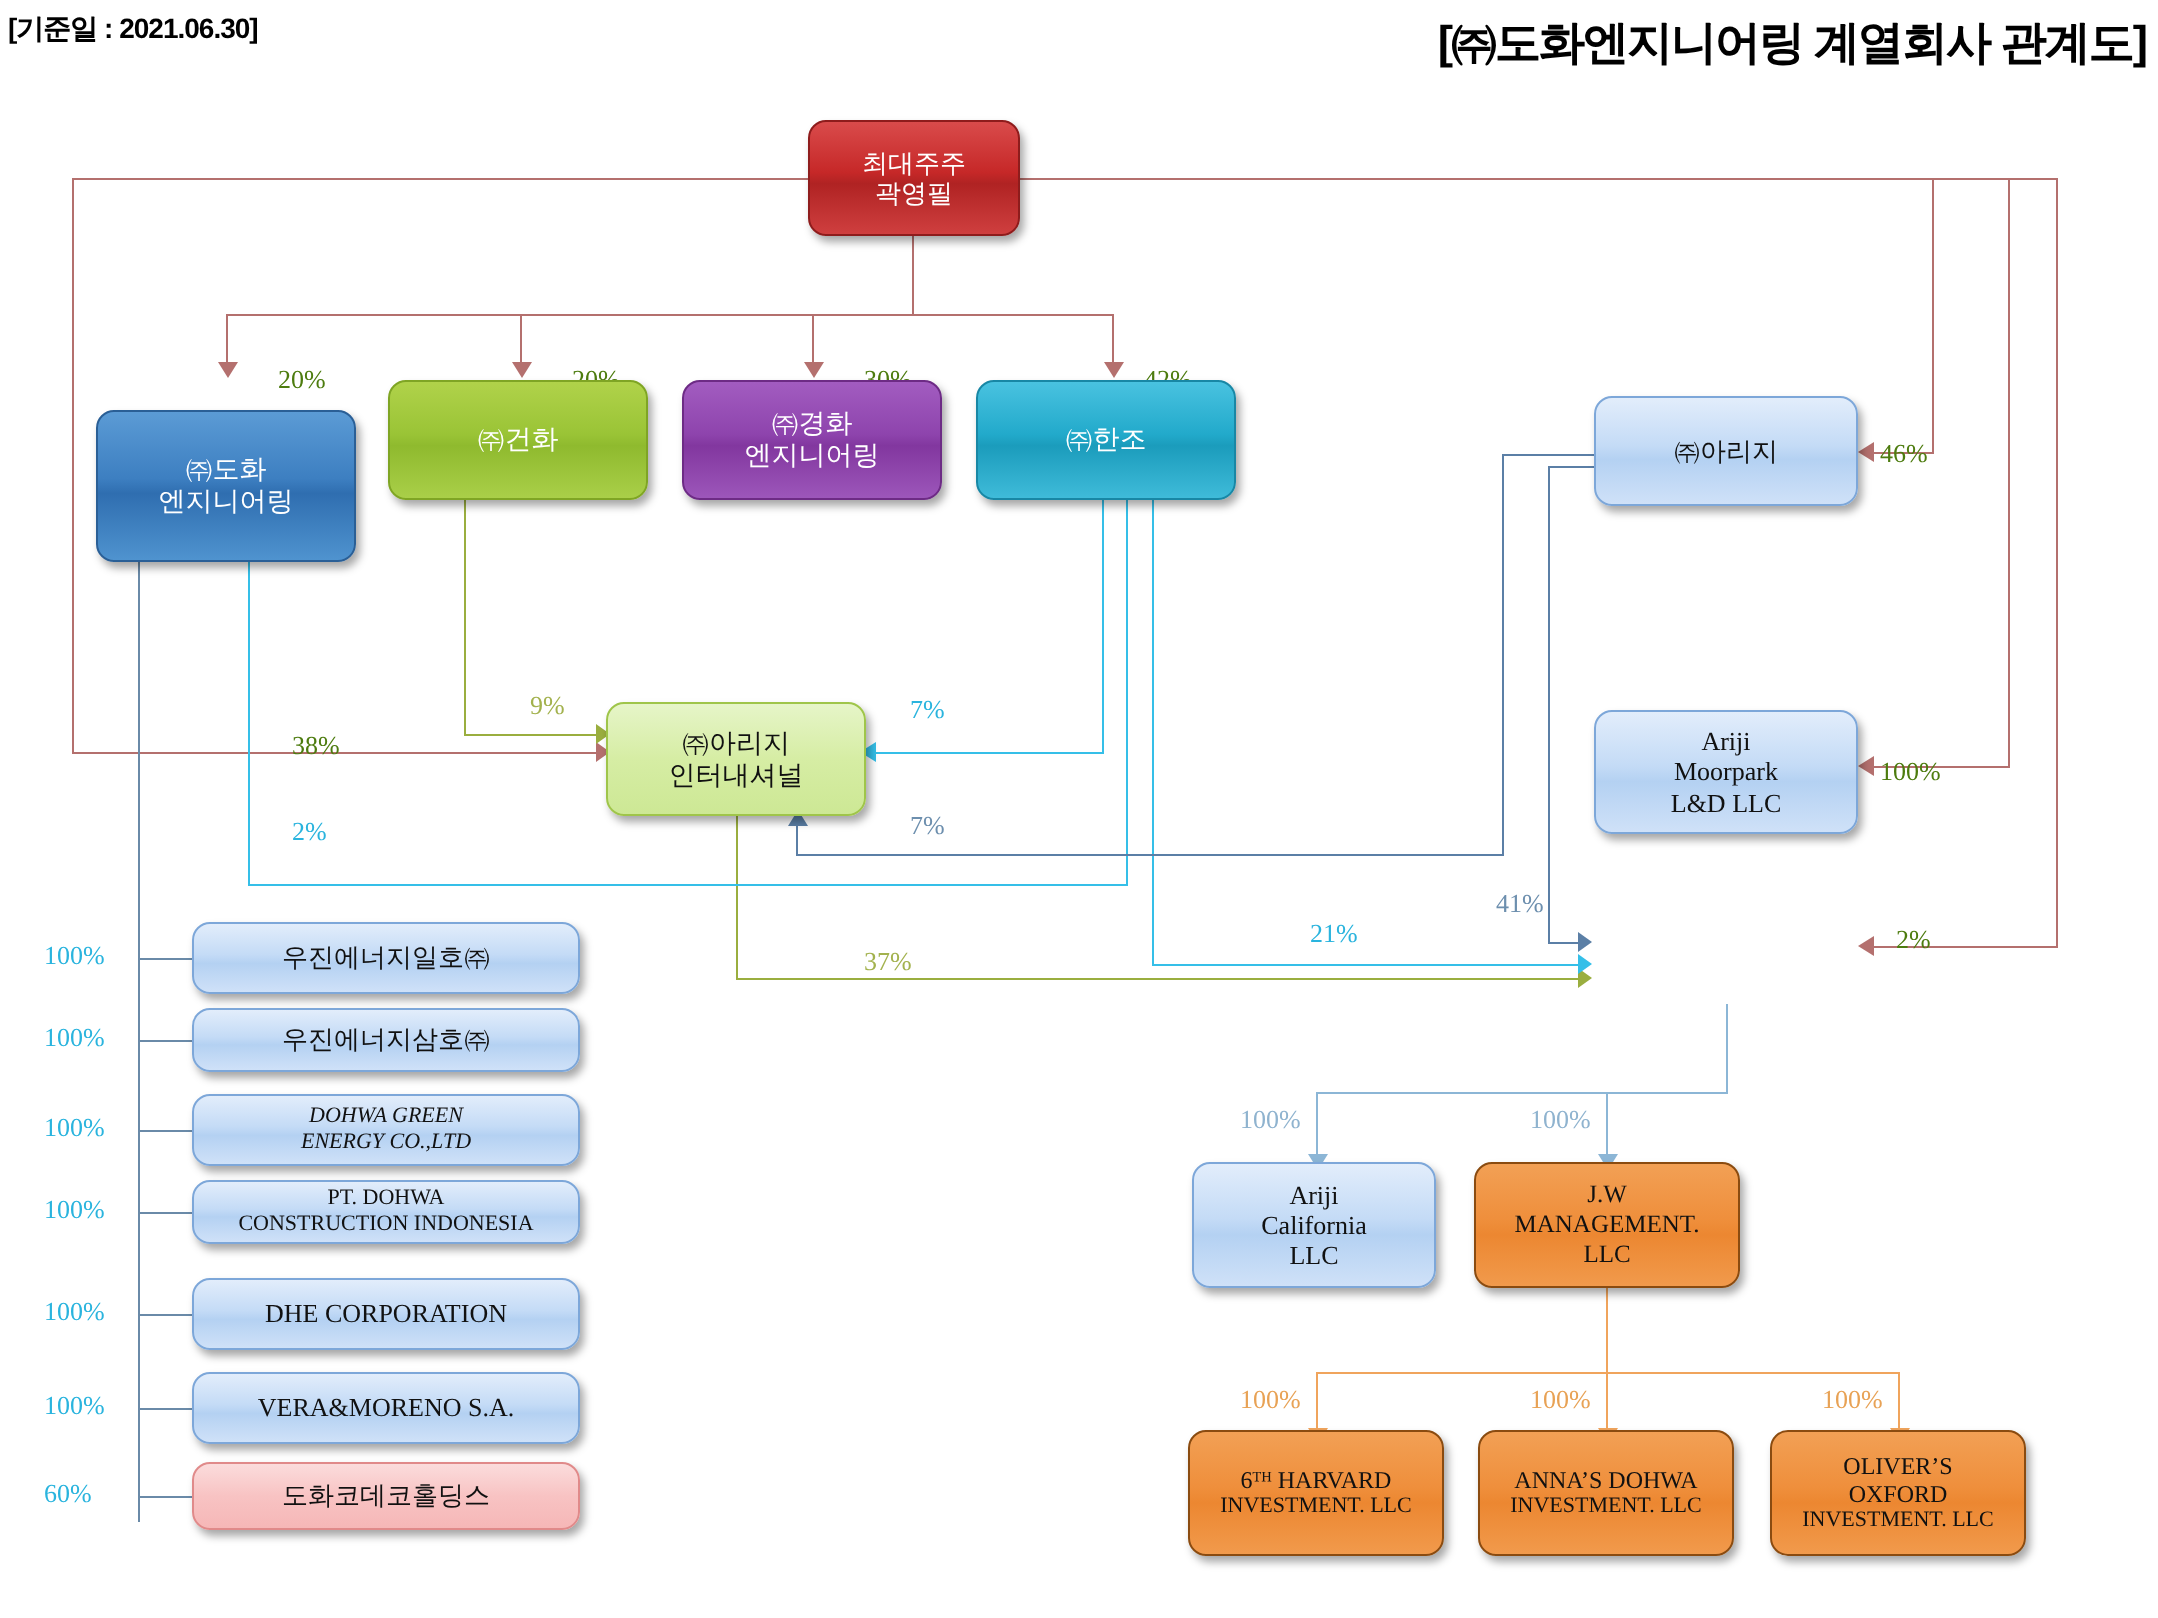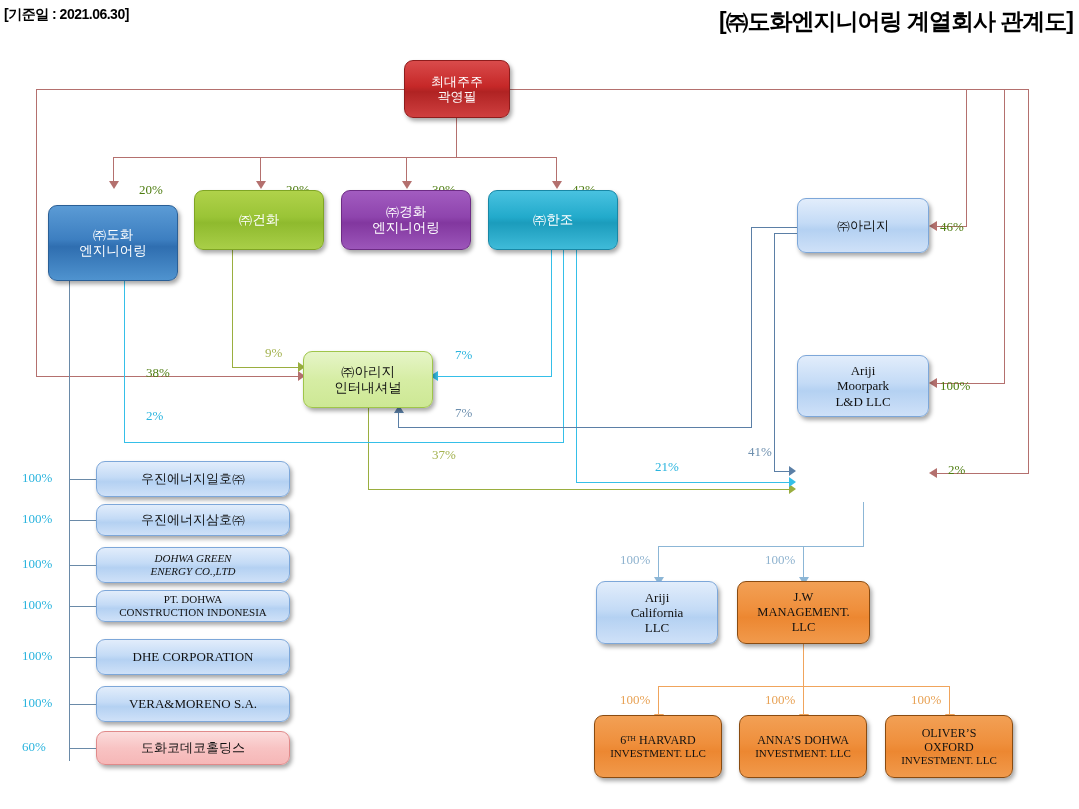--- a/index.html
+++ b/index.html
@@ -111,21 +111,21 @@
   <div class="lbl l-red" style="left:948px;top:441px;">2%</div>
 
   <div class="ln v c-olive" style="left:232px;top:250px;height:117px;"></div>
   <div class="ln h c-olive" style="left:232px;top:367px;width:70px;"></div>
   <div class="arw a-rt" style="left:298px;top:362px;border-left:7px solid #9aae3f;"></div>
   <div class="lbl l-olive" style="left:265px;top:345px;">9%</div>
 
   <div class="ln v c-olive" style="left:368px;top:408px;height:81px;"></div>
   <div class="ln h c-olive" style="left:368px;top:489px;width:424px;"></div>
   <div class="arw a-rt" style="left:789px;top:484px;border-left:7px solid #9aae3f;"></div>
-  <div class="lbl l-olive" style="left:432px;top:447px;">37%</div>
+  <div class="lbl l-olive" style="left:432px;top:473px;">37%</div>
 
   <div class="ln v c-cyan" style="left:551px;top:250px;height:126px;"></div>
   <div class="ln h c-cyan" style="left:437px;top:376px;width:115px;"></div>
   <div class="arw a-lt" style="left:430px;top:371px;border-right:8px solid #35bfe8;"></div>
   <div class="lbl l-cyan" style="left:455px;top:347px;">7%</div>
 
   <div class="ln v c-cyan" style="left:563px;top:250px;height:192px;"></div>
   <div class="ln h c-cyan" style="left:124px;top:442px;width:440px;"></div>
   <div class="ln v c-cyan" style="left:124px;top:256px;height:187px;"></div>
   <div class="arw a-up" style="left:120px;top:249px;border-bottom:8px solid #35bfe8;"></div>

